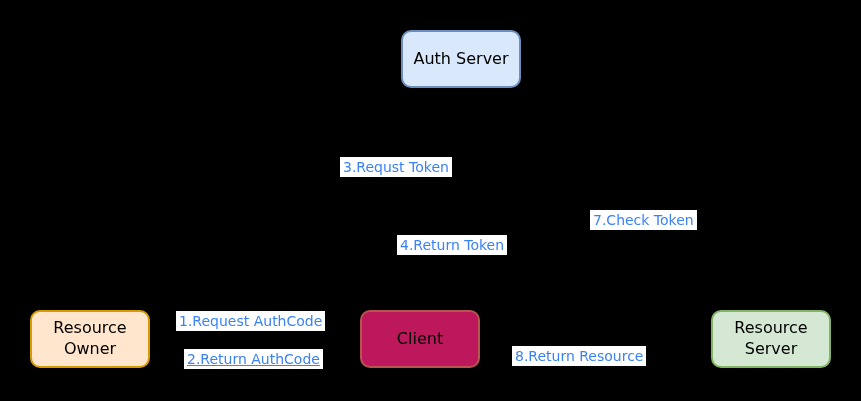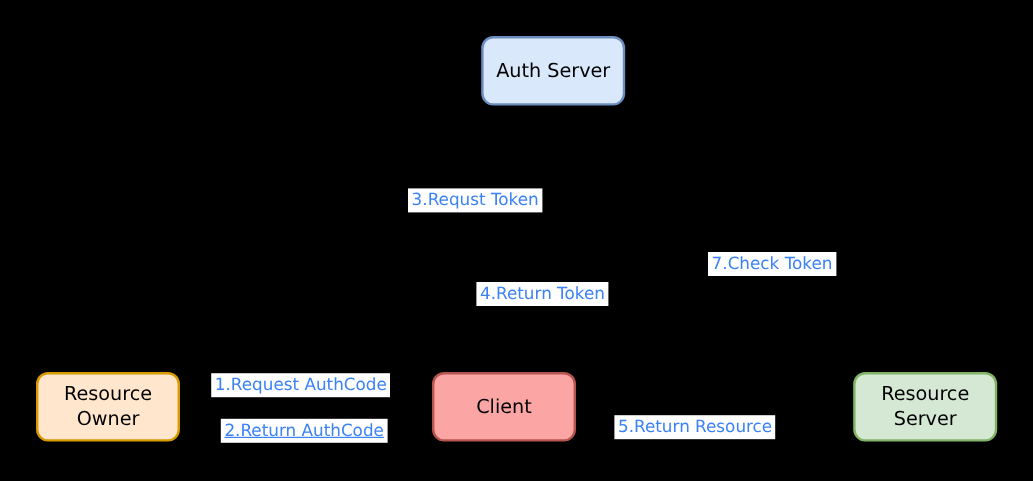--- a/index.html
+++ b/index.html
@@ -62,29 +62,29 @@
 
   <div class="node node-auth-server" style="background-color: rgb(218, 232, 252); border-color: rgb(108, 142, 191);">
     <span>Auth Server</span>
   </div>
 
   <div class="node node-resource-owner" style="background-color: rgb(255, 230, 204); border-color: rgb(215, 155, 0);">
     <span>Resource
 Owner</span>
   </div>
 
-  <div class="node node-client" style="background-color: #fca5a5; border-color: rgb(184, 84, 80);">
+  <div class="node node-client" style="background-color: #be185d; border-color: rgb(184, 84, 80);">
     <span>Client</span>
   </div>
 
   <div class="node node-resource-server" style="background-color: rgb(213, 232, 212); border-color: rgb(130, 179, 102);">
     <span>Resource
 Server</span>
   </div>
 
   <span class="edge-label lbl-step1">1.Request AuthCode</span>
   <span class="edge-label lbl-step2">2.Return AuthCode</span>
   <span class="edge-label lbl-step3">3.Requst Token</span>
   <span class="edge-label lbl-step4">4.Return Token</span>
   <span class="edge-label lbl-step7">7.Check Token</span>
-  <span class="edge-label lbl-step8">5.Return Resource</span>
+  <span class="edge-label lbl-step8">8.Return Resource</span>
 
 </div>
 
 </body></html>

